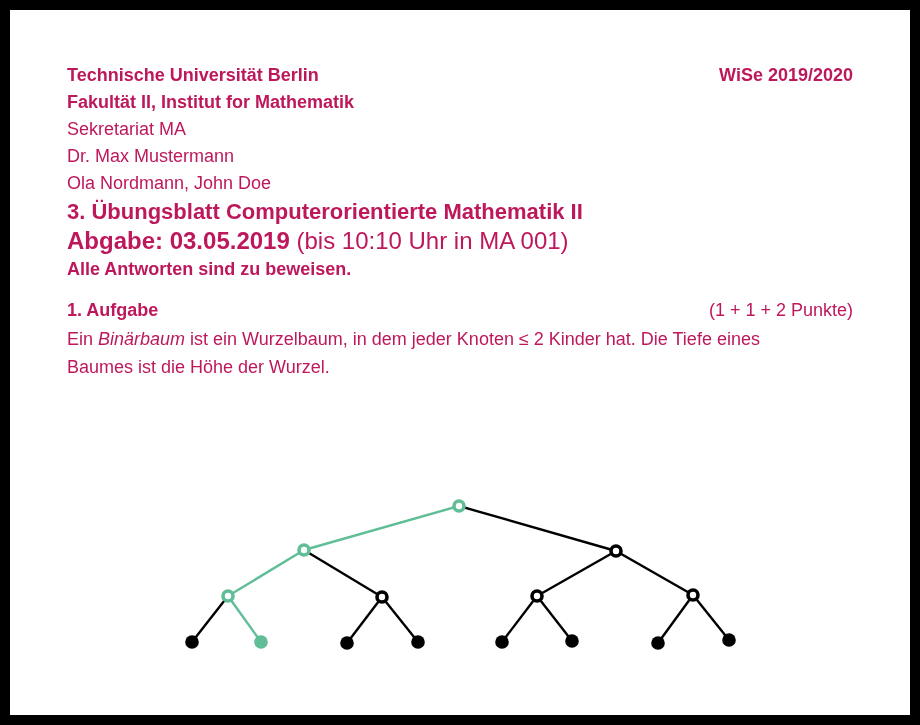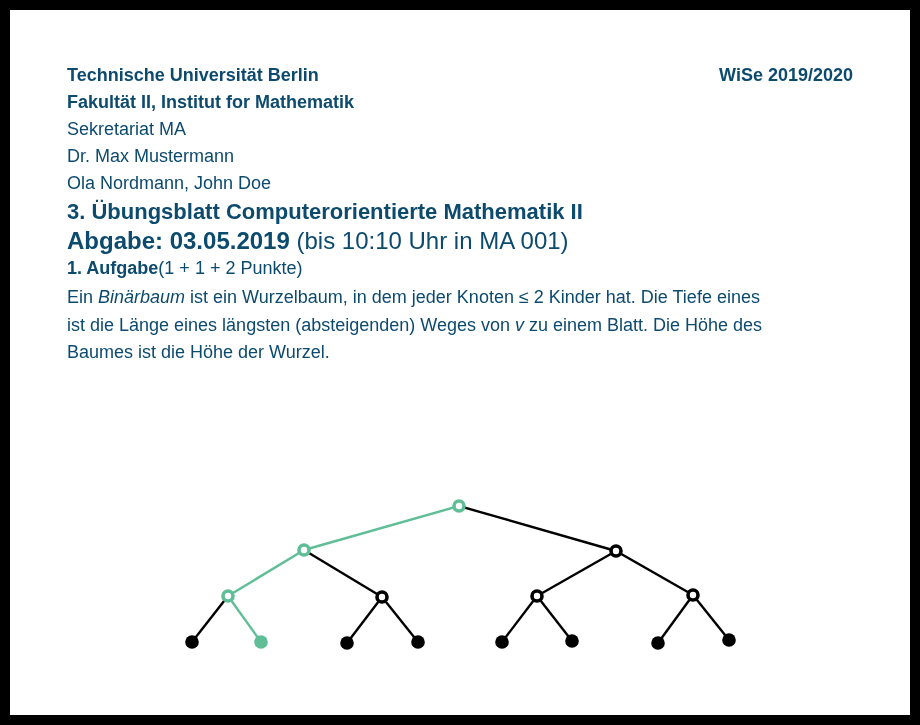--- a/index.html
+++ b/index.html
@@ -5,21 +5,21 @@
   html, body { margin: 0; padding: 0; background: #ffffff; }
   .page {
     width: 920px;
     height: 725px;
     box-sizing: border-box;
     border: 10px solid #000000;
     background: #ffffff;
     position: relative;
     overflow: hidden;
     font-family: "Liberation Sans", sans-serif;
-    color: #0c4a6e;
+    color: #be185d;
   }
   .content {
     position: relative;
     padding: 0 57px;
   }
   .b { font-weight: bold; }
   .i { font-style: italic; }
 
   .header-row {
     display: flex;
@@ -39,20 +39,22 @@
     font-size: 22px;
     line-height: 30px;
     font-weight: bold;
     white-space: nowrap;
   }
   .deadline { font-size: 24px; line-height: 28px; white-space: nowrap; }
   .note { font-size: 18px; line-height: 28px; white-space: nowrap; }
 
   .aufgabe-row {
     display: flex;
+    justify-content: space-between;
+    margin-top: 14px;
     font-size: 18px;
     line-height: 27px;
   }
 
   .paragraph { margin-top: 2px; }
   .pline {
     font-size: 18px;
     line-height: 27.5px;
     white-space: nowrap;
   }
@@ -81,30 +83,30 @@
           <div class="hline">Ola Nordmann, John Doe</div>
         </div>
       <div class="header-right" id="header-right">
           <div class="hline b">WiSe 2019/2020</div>
         </div>
     </div>
 
     <div class="title-block">
       <div class="sheet-title">3. Übungsblatt Computerorientierte Mathematik II</div>
       <div class="deadline"><span class="b">Abgabe: 03.05.2019</span><span> (bis 10:10 Uhr in MA 001)</span></div>
+      <div class="note b">Alle Antworten sind zu beweisen.</div>
     </div>
 
     <div class="aufgabe-row">
       <div class="b">1. Aufgabe</div>
       <div>(1 + 1 + 2 Punkte)</div>
     </div>
 
     <div class="paragraph" id="paragraph">
         <div class="pline"><span>Ein </span><span class="i">Binärbaum</span><span> ist ein Wurzelbaum, in dem jeder Knoten ≤ 2 Kinder hat. Die Tiefe eines</span></div>
-        <div class="pline"><span>ist die Länge eines längsten (absteigenden) Weges von </span><span class="i">v</span><span> zu einem Blatt. Die Höhe des</span></div>
         <div class="pline"><span>Baumes ist die Höhe der Wurzel.</span></div>
       </div>
   </div>
 
   <svg class="tree-svg" id="tree-svg" viewBox="10 10 900 705">
       <line x1="459" y1="506" x2="304" y2="550" stroke="#5fbe96" stroke-width="2.4"></line>
       <line x1="459" y1="506" x2="616" y2="551" stroke="#000000" stroke-width="2.4"></line>
       <line x1="304" y1="550" x2="228" y2="596" stroke="#5fbe96" stroke-width="2.4"></line>
       <line x1="304" y1="550" x2="382" y2="597" stroke="#000000" stroke-width="2.4"></line>
       <line x1="616" y1="551" x2="537" y2="596" stroke="#000000" stroke-width="2.4"></line>

